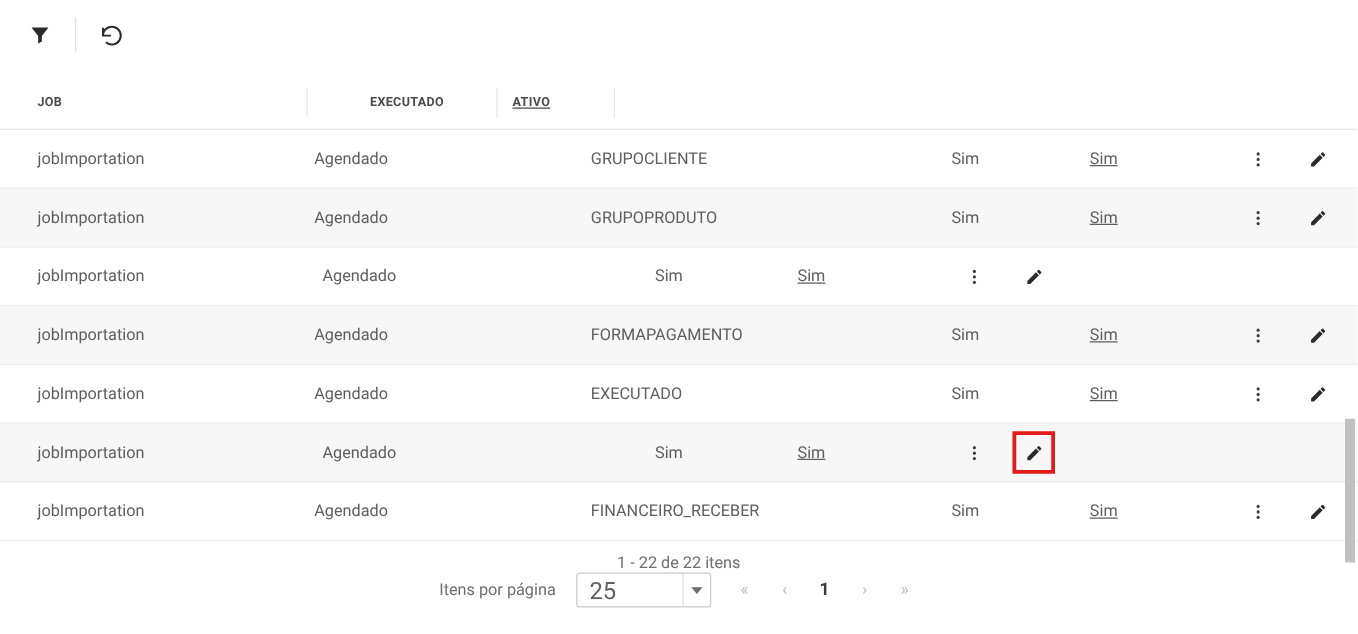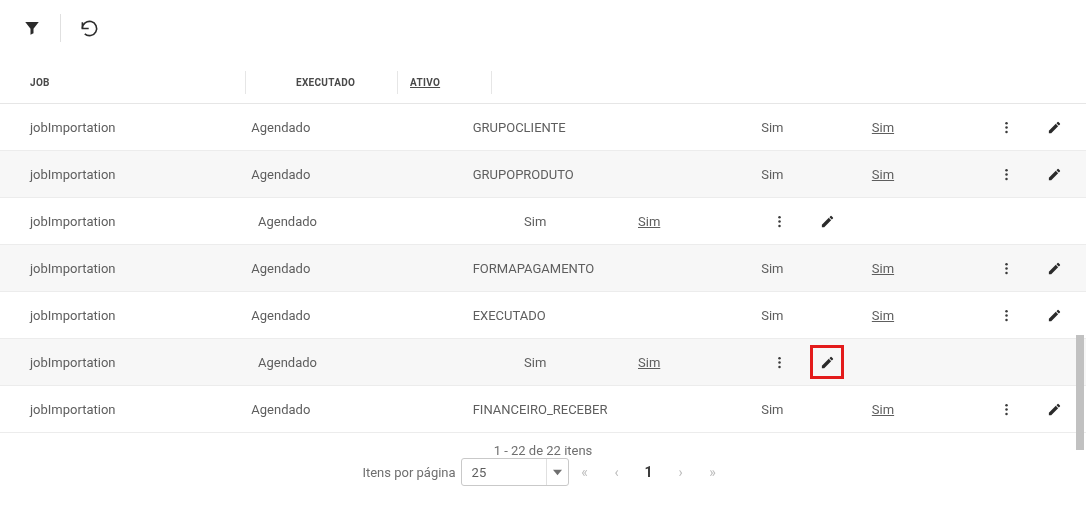--- a/index.html
+++ b/index.html
@@ -122,32 +122,32 @@
     align-items: center;
     padding: 10px 16px 14px 16px;
     font-size: 13px;
     color: #6f6f6f;
     flex-direction: column;
   }
   .footer-left { flex: 1; }
   .footer-right {
     display: flex;
     align-items: center;
-    gap: 5px;
+    gap: 16px;
   }
   .page-size {
     position: relative;
     width: 108px;
     height: 28px;
     border: 1px solid #c9c9c9;
     border-radius: 3px;
     display: flex;
     align-items: center;
     padding: 0 10px;
-    font-size: 13px;
+    font-size: 19px;
     color: #5e5e5e;
     background: #fff;
   }
   .page-size .caret {
     position: absolute;
     right: 0;
     top: 0;
     bottom: 0;
     width: 22px;
     display: flex;

